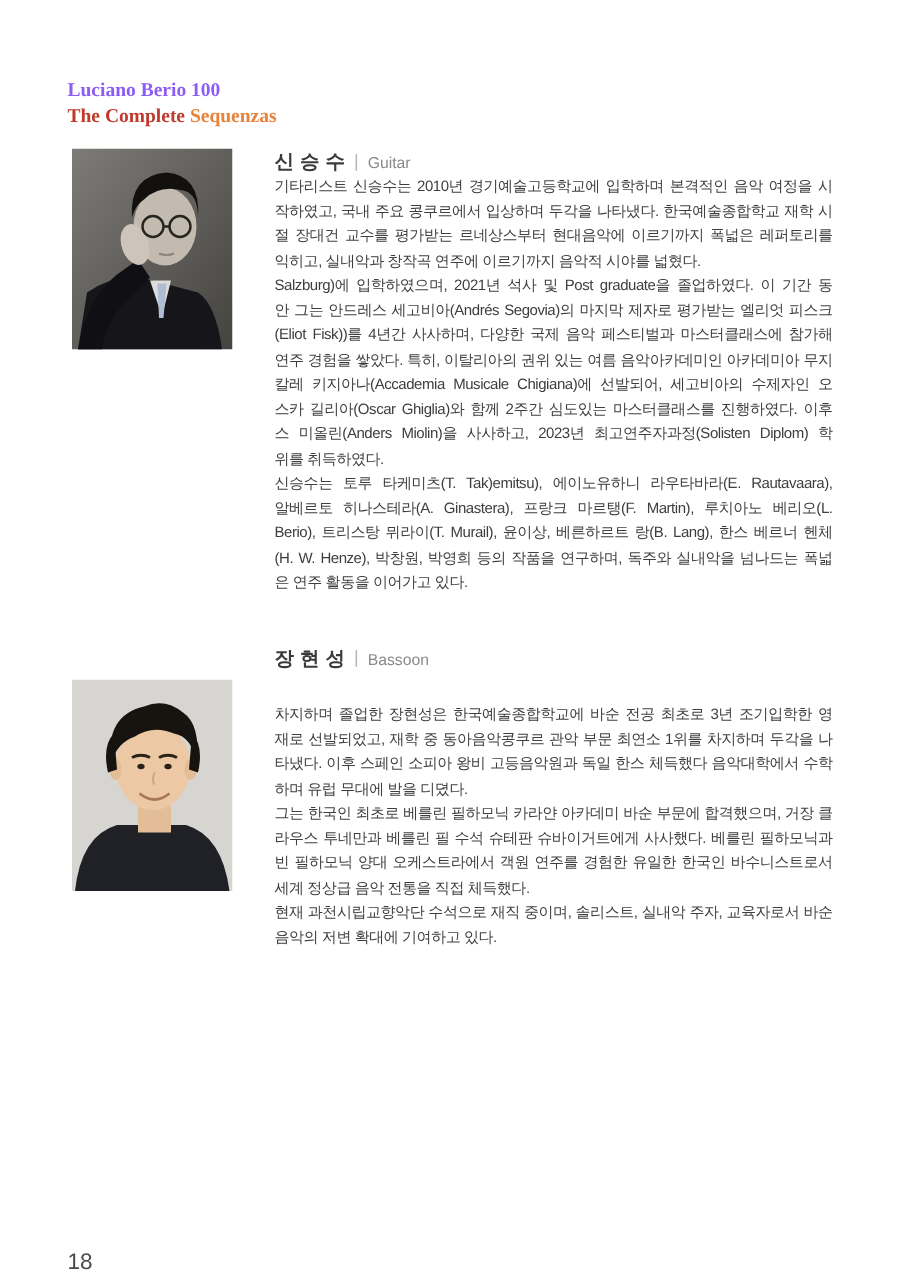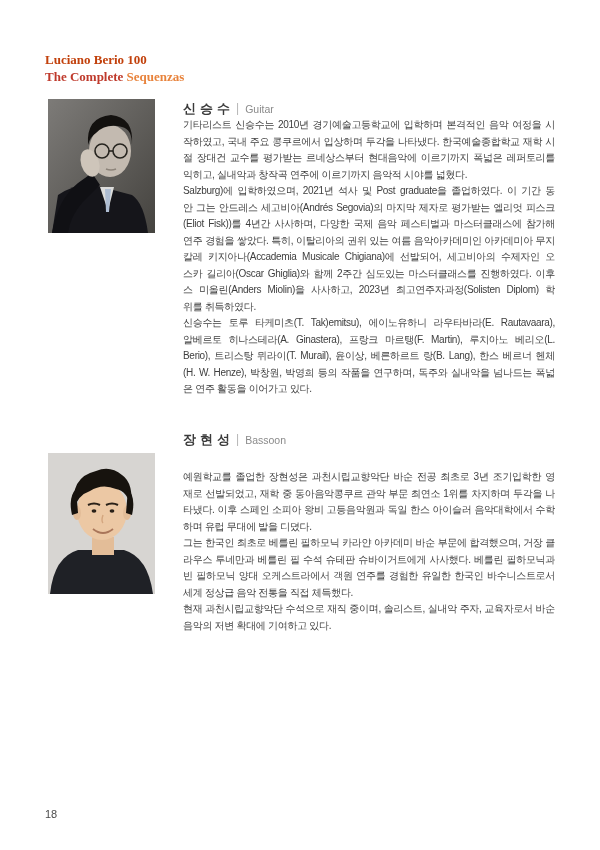--- a/index.html
+++ b/index.html
@@ -5,41 +5,41 @@
   html,body{margin:0;padding:0;background:#e9e9e9;}
   .page{
     position:relative;width:600px;height:850px;background:#ffffff;
     margin:0 auto;overflow:hidden;
     font-family:"Liberation Sans","DejaVu Sans",sans-serif;
     color:#3e3e3e;
   }
   
   .booklet-header{position:absolute;left:45px;top:51px;line-height:17px;
     font-family:"Liberation Serif","DejaVu Serif",serif;font-weight:bold;font-size:13px;}
-  .h-line1{color:#c2410c;}
+  .h-line1{color:#8b5cf6;}
   .h-line2 .dark{color:#bf3a2c;margin-top:24px;}
   .h-line2 .accent{color:#e8833c;}
   
   .photo{position:absolute;left:48px;display:block;}
   .photo-1{top:99px;}
   .photo-2{top:453px;}
   .name-row{position:absolute;left:183px;height:16px;white-space:nowrap;}
   .name-row-1{top:99px;text-align:right;}
   .name-row-2{top:430px;}
   .artist-name{font-size:13px;font-weight:bold;color:#3a3a3a;letter-spacing:4px;}
   .name-sep{color:#b5b5b5;font-size:12px;margin:0 6px 0 2px;position:relative;top:-1px;}
   .instrument{font-size:10.5px;color:#8a8a8a;}
   .bio{position:absolute;left:183px;width:372px;font-size:10px;line-height:16.5px;
     color:#3e3e3e;letter-spacing:-0.3px;}
   .bio-1{top:117px;}
   .bio-2{top:469px;}
   .bio-line{text-align:justify;text-align-last:justify;white-space:normal;}
   .bio-line.para-end{text-align-last:left;}
   
-  .page-number{position:absolute;left:45px;top:808px;font-size:11px;color:#4a4a4a;}
+  .page-number{position:absolute;left:45px;top:833px;font-size:15px;color:#4a4a4a;}
 </style>
 </head>
 <body>
 
 <div class="page">
 
   <header class="booklet-header">
     <div class="h-line1">Luciano Berio 100</div>
     <div class="h-line2"><span class="dark">The Complete</span> <span class="accent">Sequenzas</span></div>
   </header>
@@ -120,23 +120,23 @@
 
     <path d="M55 62 Q53 68 55 70" stroke="#d3a57e" stroke-width="1.4" fill="none"></path>
     <path d="M45 76 Q55 84 65 76" stroke="#a9765a" stroke-width="1.8" fill="none"></path>
   </svg>
 
   <div class="name-row name-row-2">
     <span class="artist-name">장현성</span><span class="name-sep">|</span><span class="instrument">Bassoon</span>
   </div>
 
   <div class="bio bio-2">
-      <div class="bio-line">예원학교를 졸업한 장현성은 과천시립교향악단 바순 전공 최초로 3년 조기입학한 영</div>
+      <div class="bio-line">차지하며 졸업한 장현성은 한국예술종합학교에 바순 전공 최초로 3년 조기입학한 영</div>
       <div class="bio-line">재로 선발되었고, 재학 중 동아음악콩쿠르 관악 부문 최연소 1위를 차지하며 두각을 나</div>
-      <div class="bio-line">타냈다. 이후 스페인 소피아 왕비 고등음악원과 독일 한스 아이슬러 음악대학에서 수학</div>
+      <div class="bio-line">타냈다. 이후 스페인 소피아 왕비 고등음악원과 독일 한스 체득했다 음악대학에서 수학</div>
       <div class="bio-line para-end">하며 유럽 무대에 발을 디뎠다.</div>
       <div class="bio-line">그는 한국인 최초로 베를린 필하모닉 카라얀 아카데미 바순 부문에 합격했으며, 거장 클</div>
       <div class="bio-line">라우스 투네만과 베를린 필 수석 슈테판 슈바이거트에게 사사했다. 베를린 필하모닉과</div>
       <div class="bio-line">빈 필하모닉 양대 오케스트라에서 객원 연주를 경험한 유일한 한국인 바수니스트로서</div>
       <div class="bio-line para-end">세계 정상급 음악 전통을 직접 체득했다.</div>
       <div class="bio-line">현재 과천시립교향악단 수석으로 재직 중이며, 솔리스트, 실내악 주자, 교육자로서 바순</div>
       <div class="bio-line para-end">음악의 저변 확대에 기여하고 있다.</div>
     </div>
 
   <div class="page-number">18</div>

